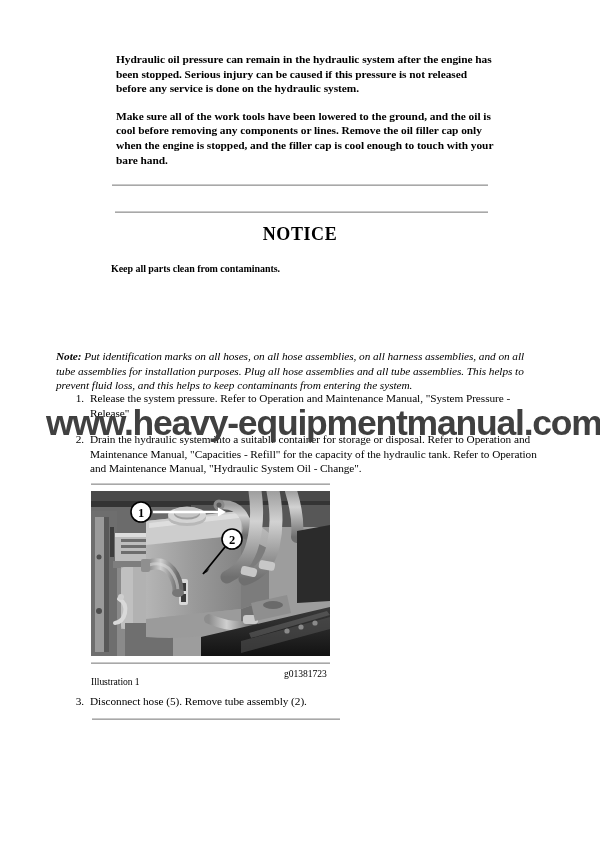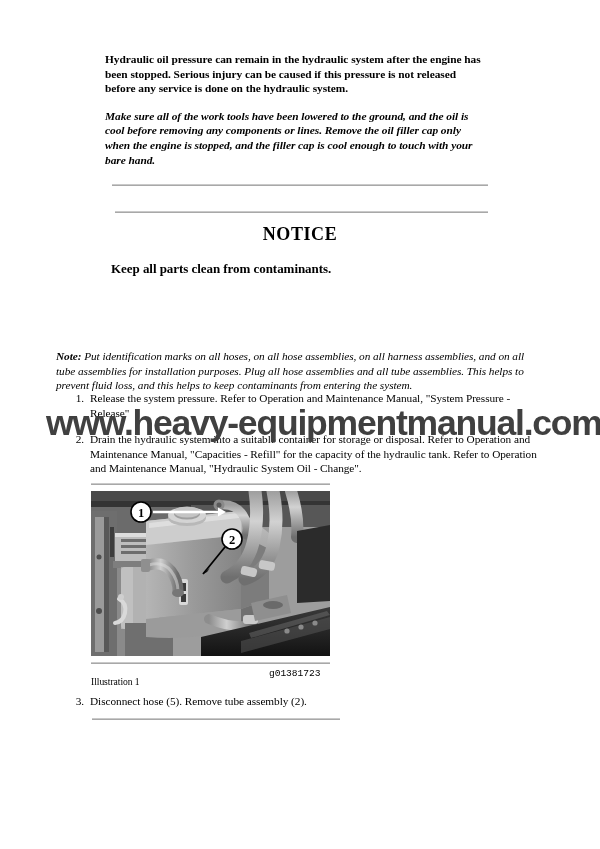--- a/index.html
+++ b/index.html
@@ -18,33 +18,33 @@
   }
 
   .page {
     position: absolute;
     inset: 0;
   }
 
   
   .warning-block {
     position: absolute;
-    left: 105px;
+    left: 116px;
     top: 52px;
     width: 378px;
   }
   .warning-para {
     font-weight: bold;
     font-size: 11.4px;
     line-height: 14.6px;
     margin: 0 0 13px 0;
     text-align: left;
     letter-spacing: -0.05px;
   }
-  .warning-para:last-child { margin-bottom: 0; font-style: italic; }
+  .warning-para:last-child { margin-bottom: 0; }
 
   
   .hrule {
     position: absolute;
     height: 2px;
     background: #a8a8a8;
     border-top: 1px solid #c9c9c9;
     box-sizing: border-box;
   }
   .rule-1 { left: 112px; top: 184px; width: 376px; }
@@ -62,21 +62,21 @@
   }
   .notice-title {
     font-weight: bold;
     font-size: 18px;
     text-align: center;
     letter-spacing: 0.6px;
     margin: 0 0 17px 0;
   }
   .notice-line {
     font-weight: bold;
-    font-size: 13px;
+    font-size: 10px;
     line-height: 14.6px;
     margin: 13px 0 13px 0;
     letter-spacing: -0.05px;
   }
   .notice-line:last-child { margin-bottom: 0; }
 
   
   .note-para {
     position: absolute;
     left: 56px;
@@ -152,23 +152,22 @@
     font-size: 9.6px;
     letter-spacing: -0.05px;
   }
   .caption .cap-label {
     position: absolute;
     left: 0;
     top: 8px;
   }
   .caption .cap-id {
     position: absolute;
-    left: 178px;
+    left: 193px;
     top: 0;
-    font-family: Liberation Mono, monospace;
   }
 
   
   .watermark {
     position: absolute;
     left: 46px;
     top: 404px;
     width: 536px;
     font-family: "Liberation Sans", "DejaVu Sans", sans-serif;
     font-size: 35.5px;

